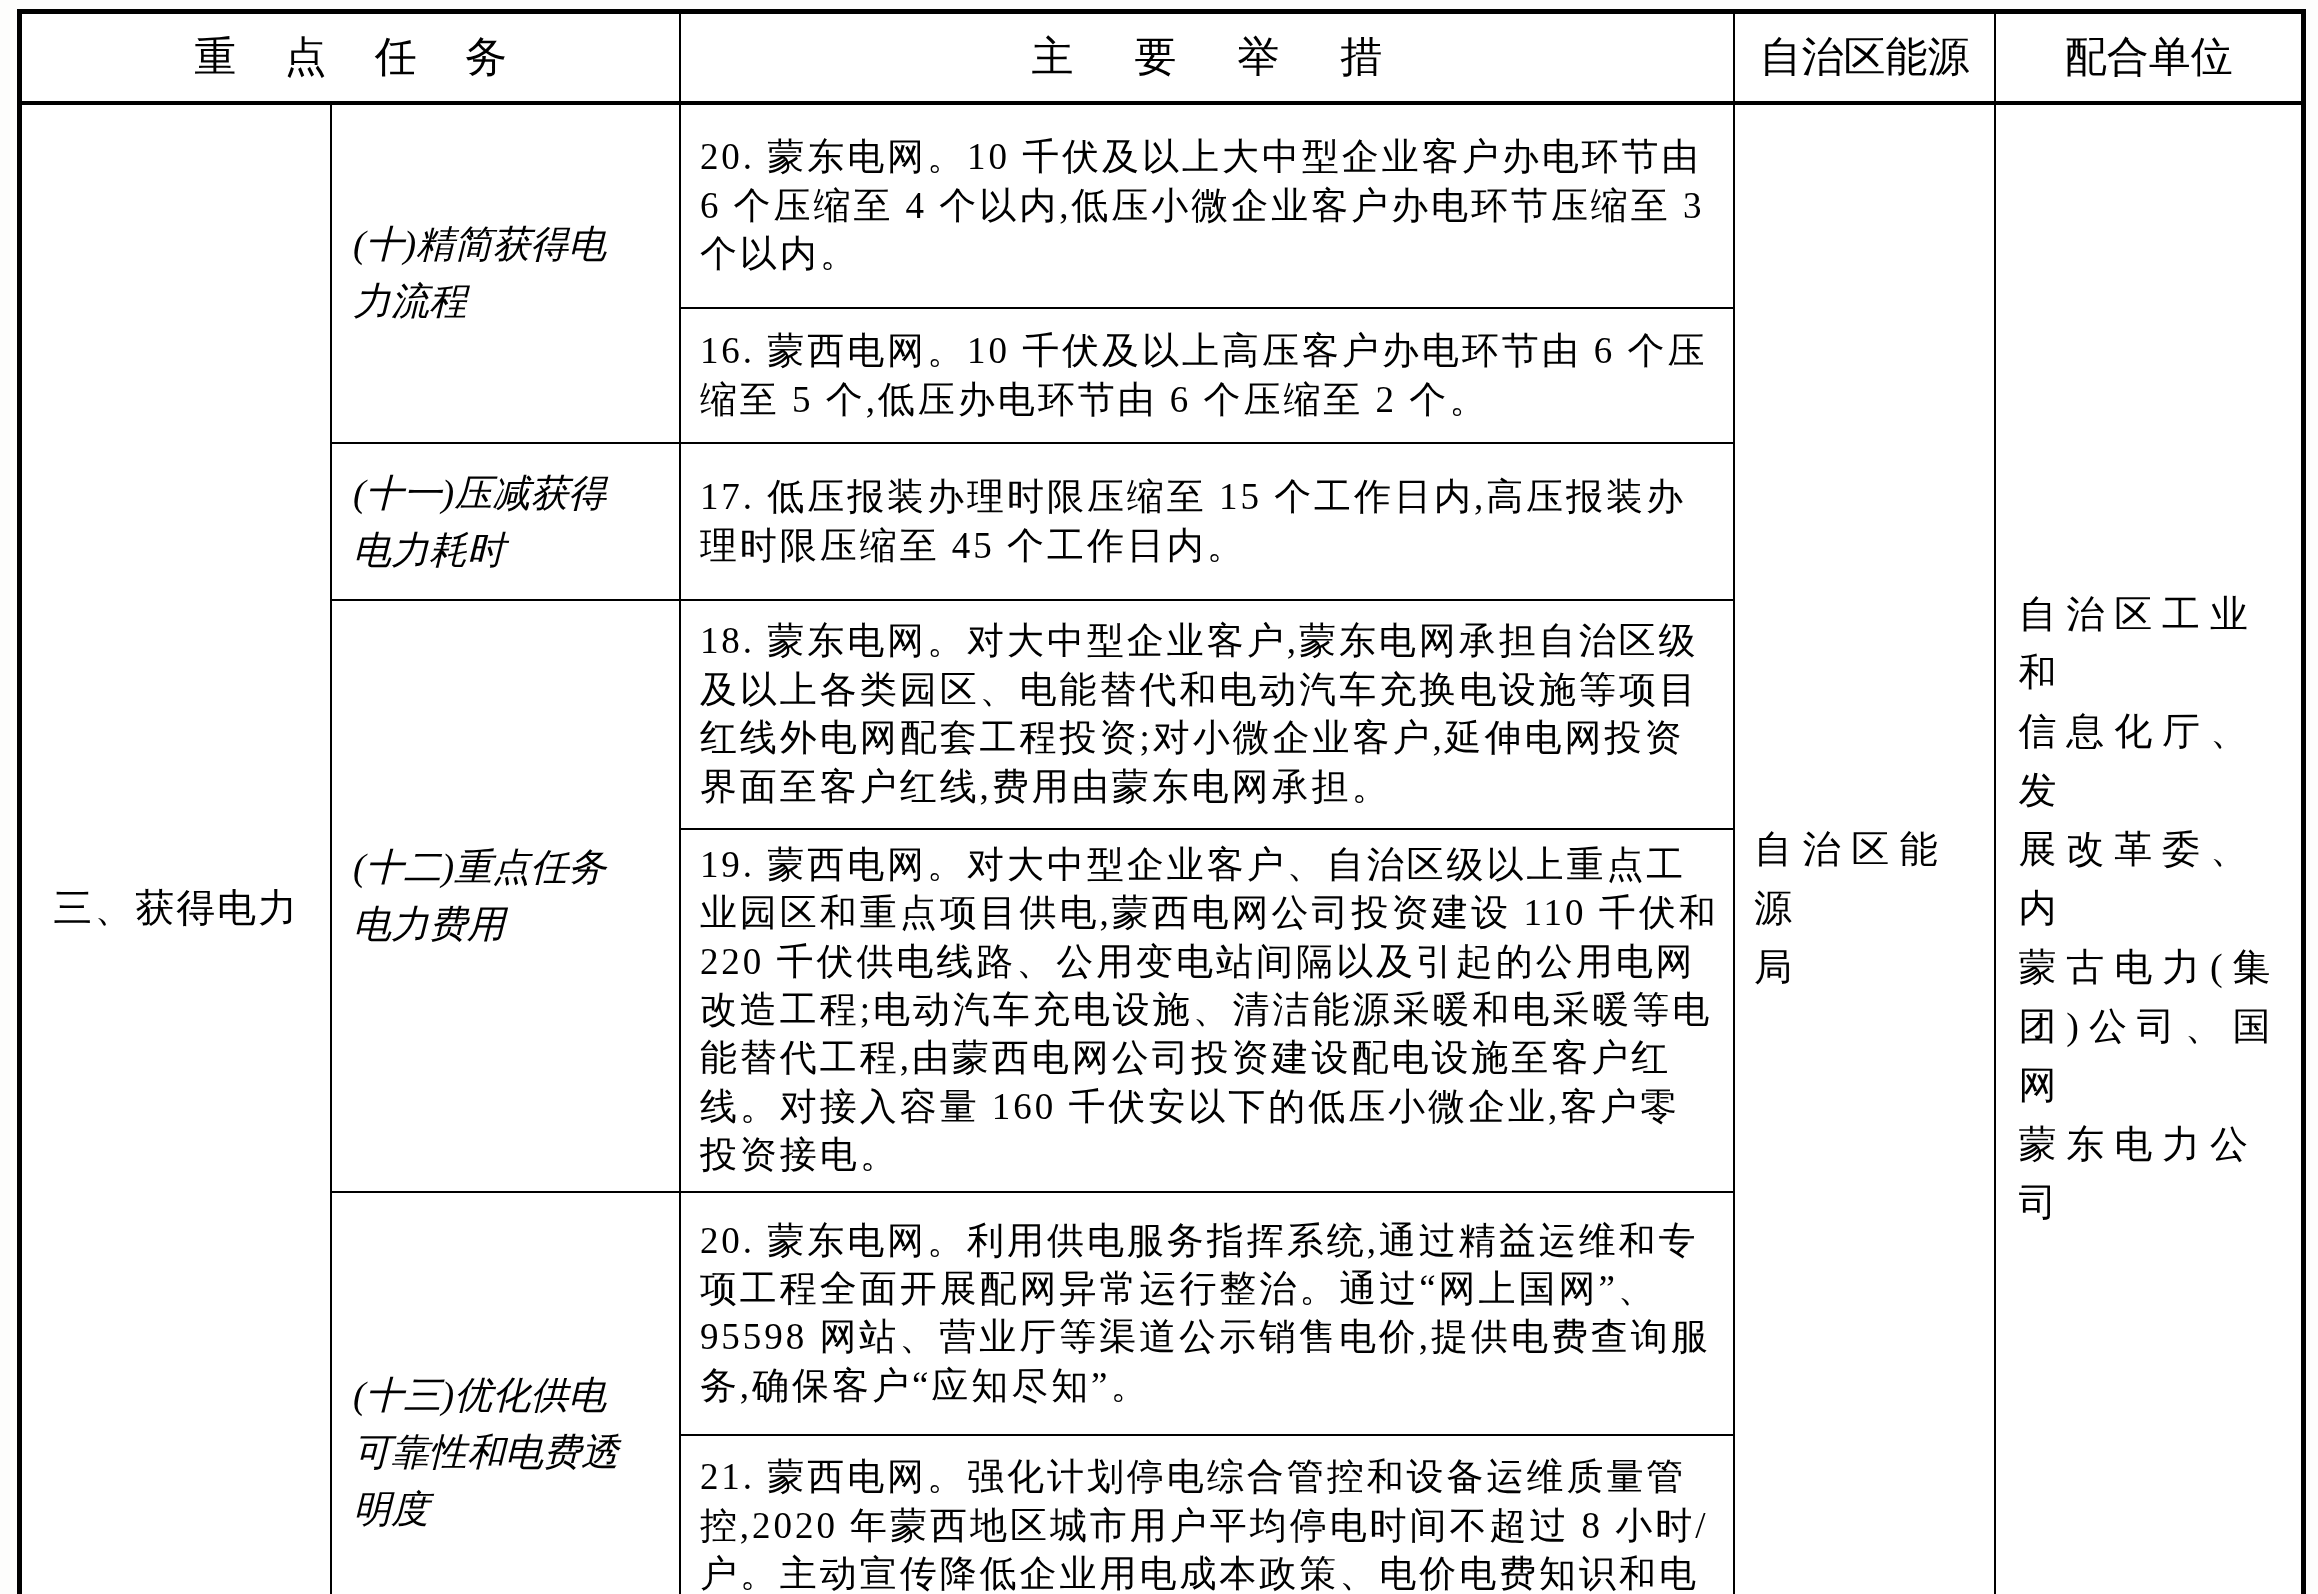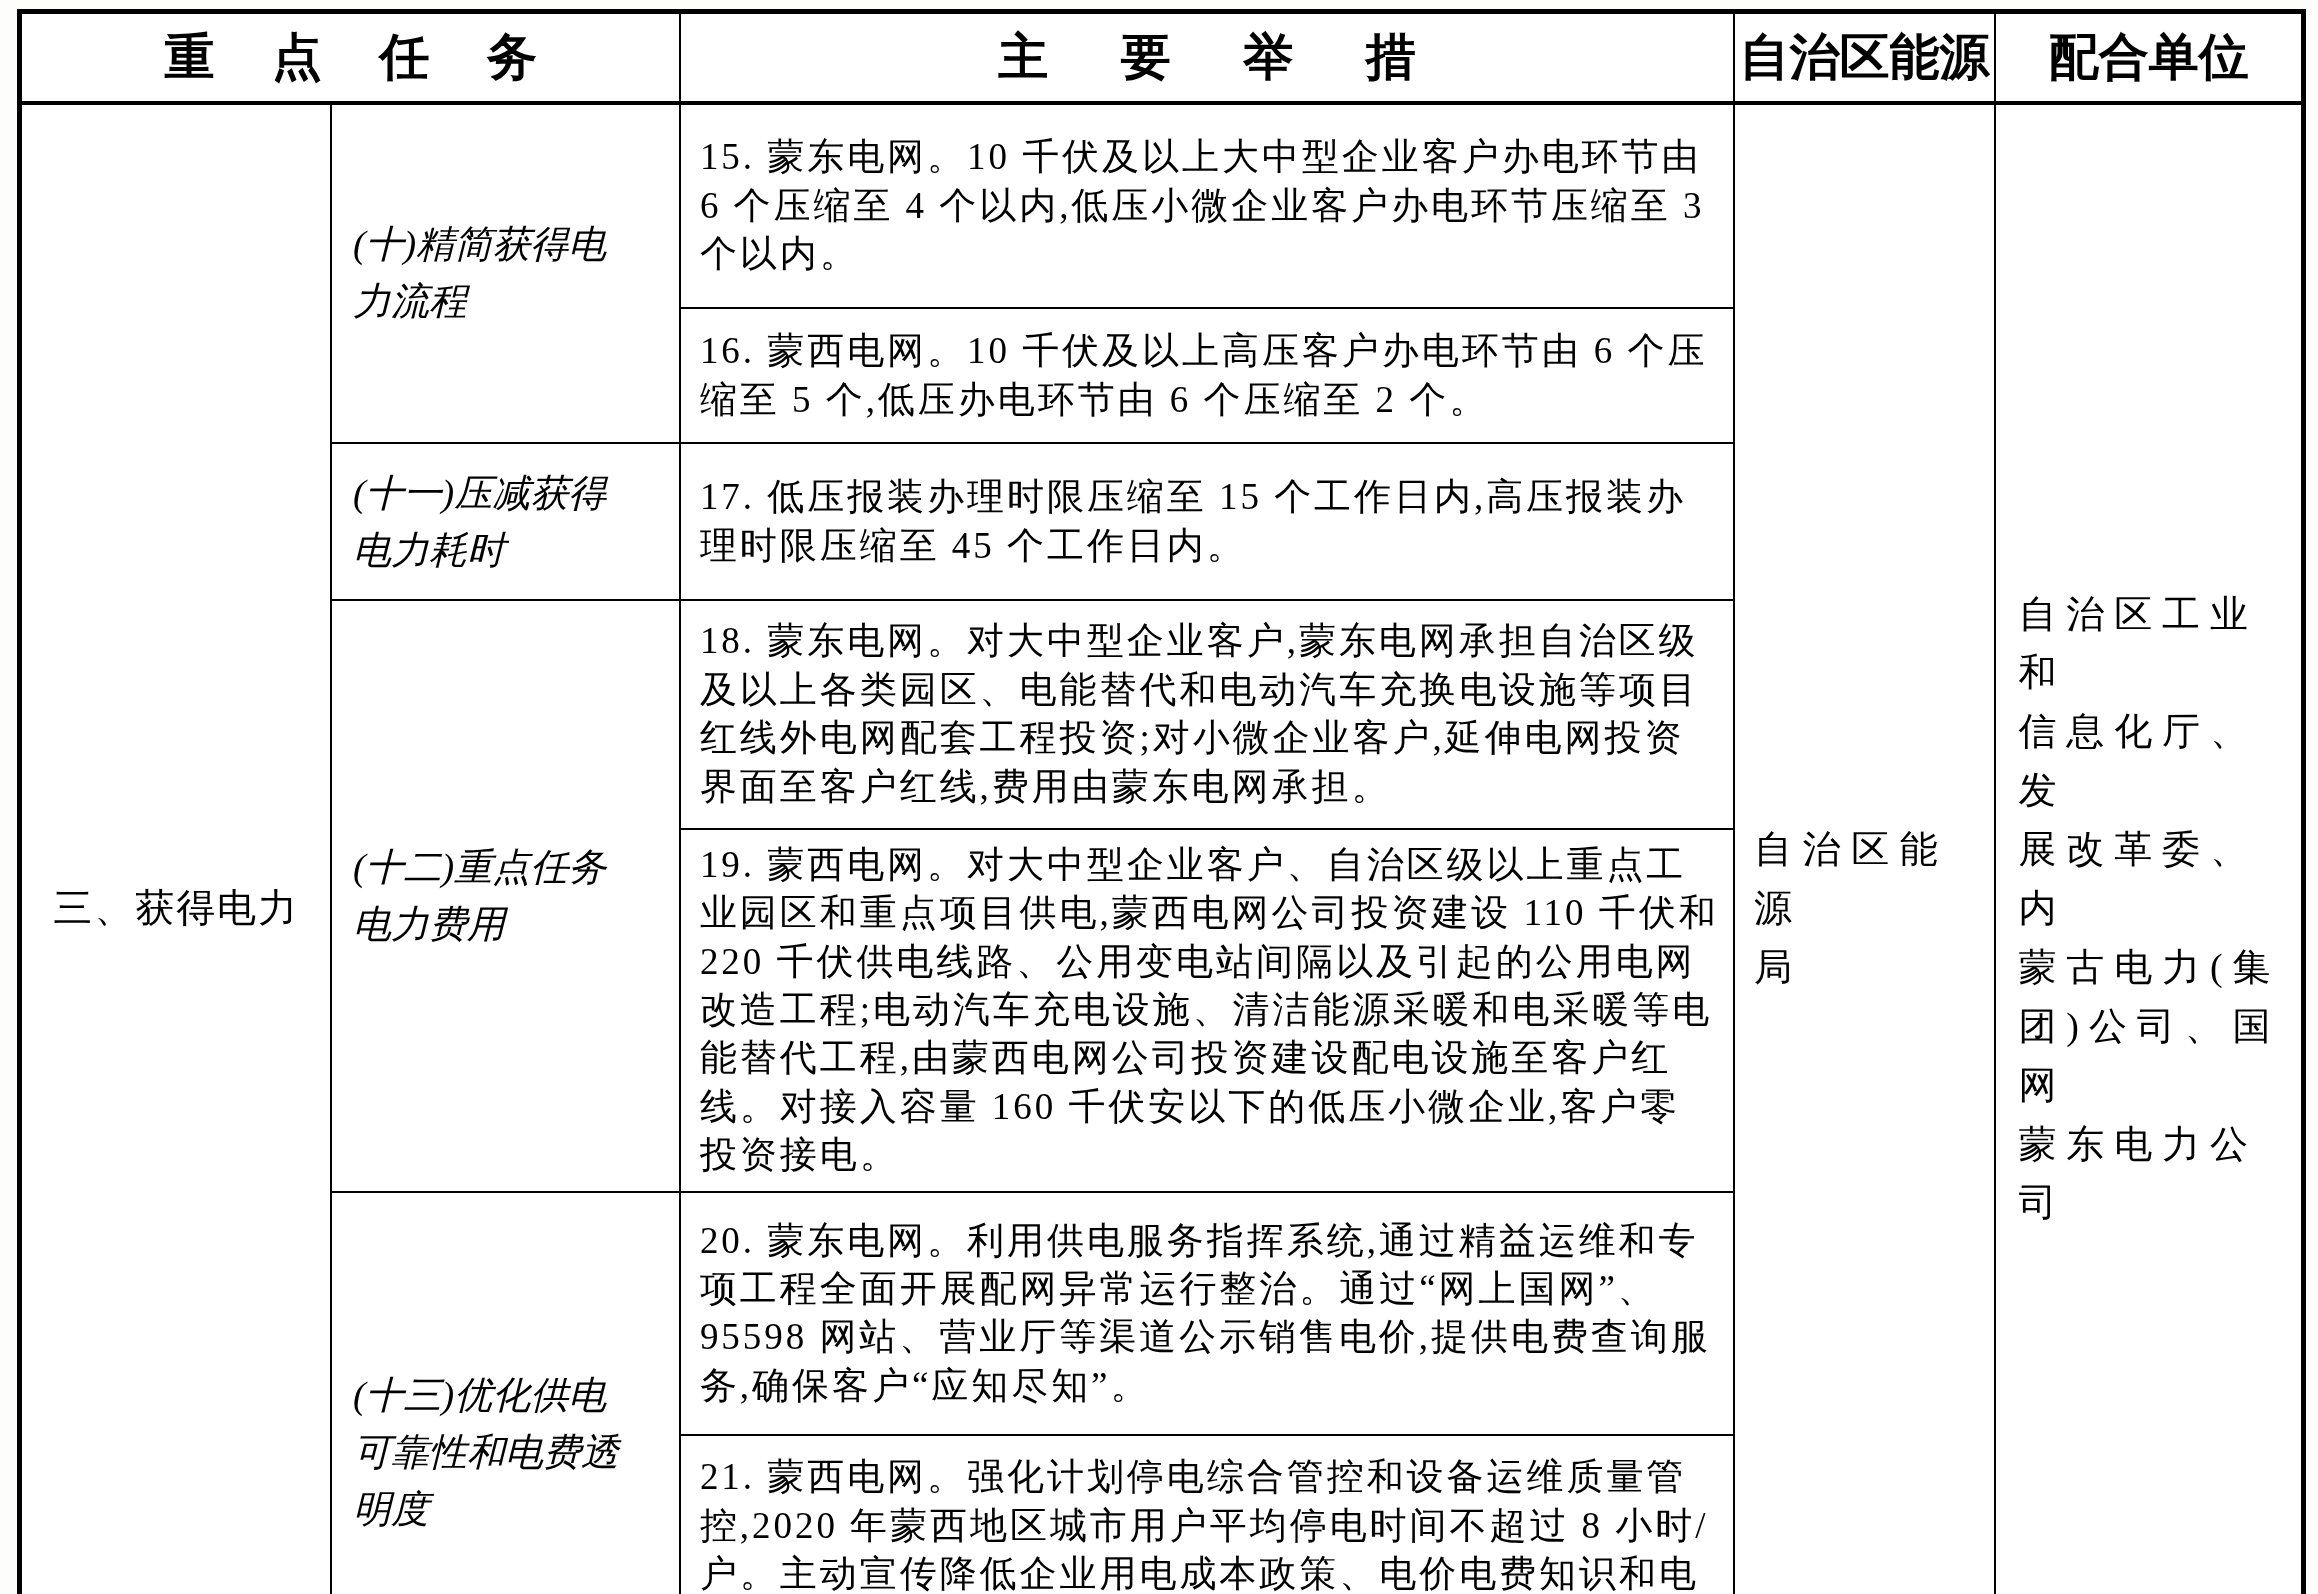--- a/index.html
+++ b/index.html
@@ -20,22 +20,22 @@
   col.c1{width:311px;} col.c2{width:349px;} col.c3{width:1054px;}
   col.c4{width:261px;} col.c5{width:309px;}
   th,td{
     border:2.6px solid #000;
     vertical-align:middle;
     overflow:hidden;
   }
   thead th{
     height:87px;
     border-bottom-width:4.3px;
-    font-size:50px;
-    font-weight:bold;
+    font-size:42px;
+    font-weight:normal;
     text-align:center;
     padding:0;
   }
   .sp{ letter-spacing:1.15em; margin-right:-1.15em; }
   .sp2{ letter-spacing:1.45em; margin-right:-1.45em; }
   td.c-group{
     font-size:39px;
     text-align:center;
     letter-spacing:0.05em;
     padding:0 5.2px;
@@ -101,21 +101,21 @@
       <th><span class="sp2">主要举措</span></th>
       <th>自治区能源</th>
       <th>配合单位</th>
     </tr>
   </thead>
   <tbody>
     <tr class="r1">
       <td class="c-group" rowspan="7">三、获得电力</td>
       <td class="c-sub" rowspan="2">(十)精简获得电
 力流程</td>
-      <td class="c-measure">15. 蒙东电网。10 千伏及以上大中型企业客户办电环节由 6 个压缩至 4 个以内,低压小微企业客户办电环节压缩至 3 个以内。</td>
+      <td class="c-measure">20. 蒙东电网。10 千伏及以上大中型企业客户办电环节由 6 个压缩至 4 个以内,低压小微企业客户办电环节压缩至 3 个以内。</td>
       <td class="c-lead" rowspan="7">自治区能源
 局</td>
       <td class="c-support" rowspan="7">自治区工业和
 信息化厅、发
 展改革委、内
 蒙古电力(集
 团)公司、国网
 蒙东电力公司</td>
     </tr>
     <tr class="r2">

